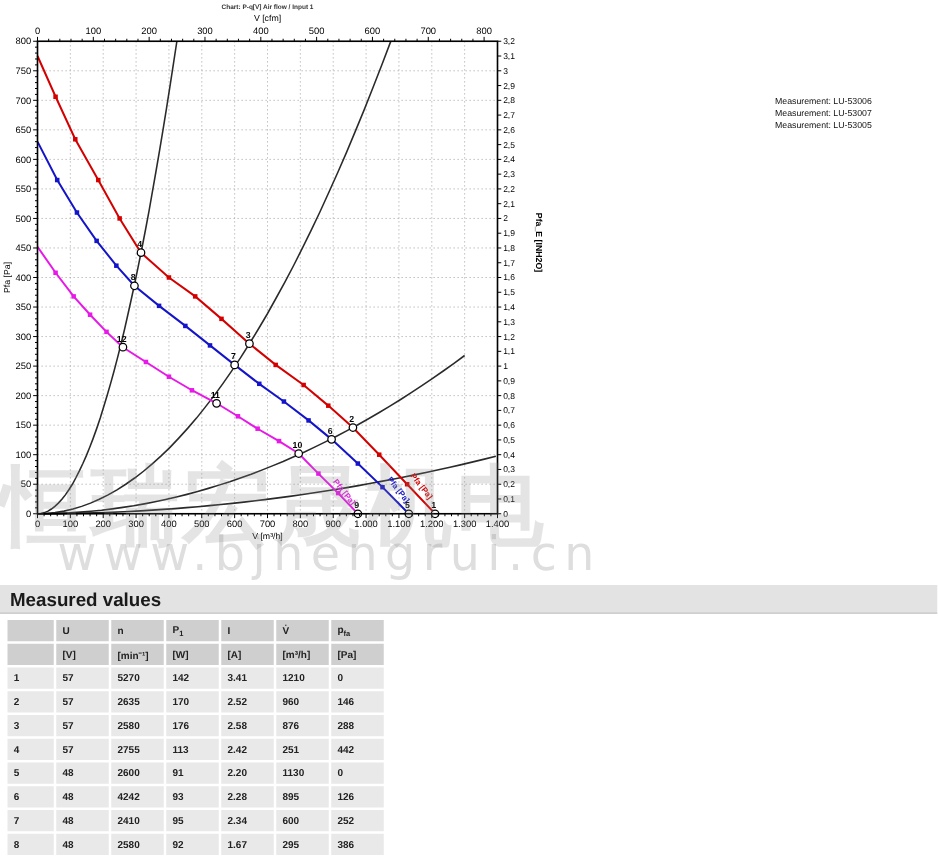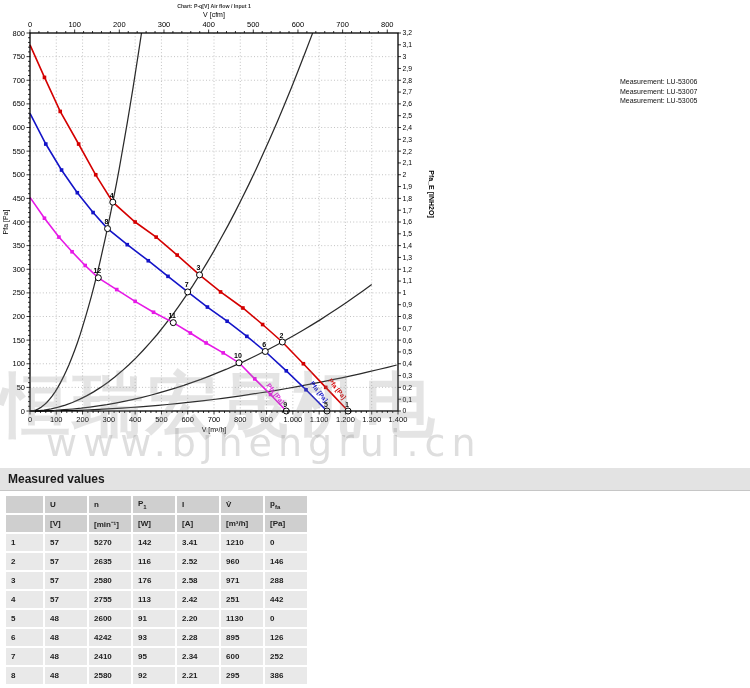--- a/index.html
+++ b/index.html
@@ -8,21 +8,21 @@
   svg text{font-family:"Liberation Sans","DejaVu Sans",sans-serif;}
   .legend{position:absolute;left:620px;top:77px;font-size:7px;line-height:9.5px;color:#111;}
   .wm1{position:absolute;left:0px;top:336px;width:460px;font-size:70px;font-weight:700;
        color:#8a8a8a;opacity:.22;letter-spacing:3px;white-space:nowrap;overflow:hidden;
        pointer-events:none;font-family:"DejaVu Sans",sans-serif;margin-top:23px;}
   .wm2{position:absolute;left:6px;top:421px;font-size:38px;color:#8a8a8a;opacity:.28;
        letter-spacing:6px;white-space:nowrap;pointer-events:none;
        font-family:"DejaVu Sans",sans-serif;margin-left:40px;}
   .section-bar{position:absolute;left:0;top:468px;width:750px;height:23px;
        background:#e3e3e3;border-bottom:1px solid #c6c6c6;box-sizing:border-box;}
-  .section-bar span{display:inline-block;margin:4px 0 0 8px;font-size:12px;font-weight:600;color:#1a1a1a;}
+  .section-bar span{display:inline-block;margin:4px 0 0 8px;font-size:15px;font-weight:600;color:#1a1a1a;}
   table.measured{position:absolute;left:4px;top:494px;border-collapse:separate;border-spacing:2px;}
   table.measured th,table.measured td{background:#e9e9e9;font-size:8px;font-weight:700;
        text-align:left;padding:2px 0 2px 5px;height:13px;color:#222;vertical-align:middle;}
   table.measured thead th{background:#cfcfcf;}
   table.measured sub{font-size:6px;}
   .c0{width:37px;}.c{width:42px;}
 </style>
 </head>
 <body>
 
@@ -483,32 +483,32 @@
         <td>5270</td>
         <td>142</td>
         <td>3.41</td>
         <td>1210</td>
         <td>0</td>
       </tr>
       <tr>
         <td>2</td>
         <td>57</td>
         <td>2635</td>
-        <td>116</td>
+        <td>170</td>
         <td>2.52</td>
         <td>960</td>
         <td>146</td>
       </tr>
       <tr>
         <td>3</td>
         <td>57</td>
         <td>2580</td>
         <td>176</td>
         <td>2.58</td>
-        <td>971</td>
+        <td>876</td>
         <td>288</td>
       </tr>
       <tr>
         <td>4</td>
         <td>57</td>
         <td>2755</td>
         <td>113</td>
         <td>2.42</td>
         <td>251</td>
         <td>442</td>
@@ -538,18 +538,18 @@
         <td>95</td>
         <td>2.34</td>
         <td>600</td>
         <td>252</td>
       </tr>
       <tr>
         <td>8</td>
         <td>48</td>
         <td>2580</td>
         <td>92</td>
-        <td>2.21</td>
+        <td>1.67</td>
         <td>295</td>
         <td>386</td>
       </tr>
     </tbody>
   </table>
 
 </body></html>

